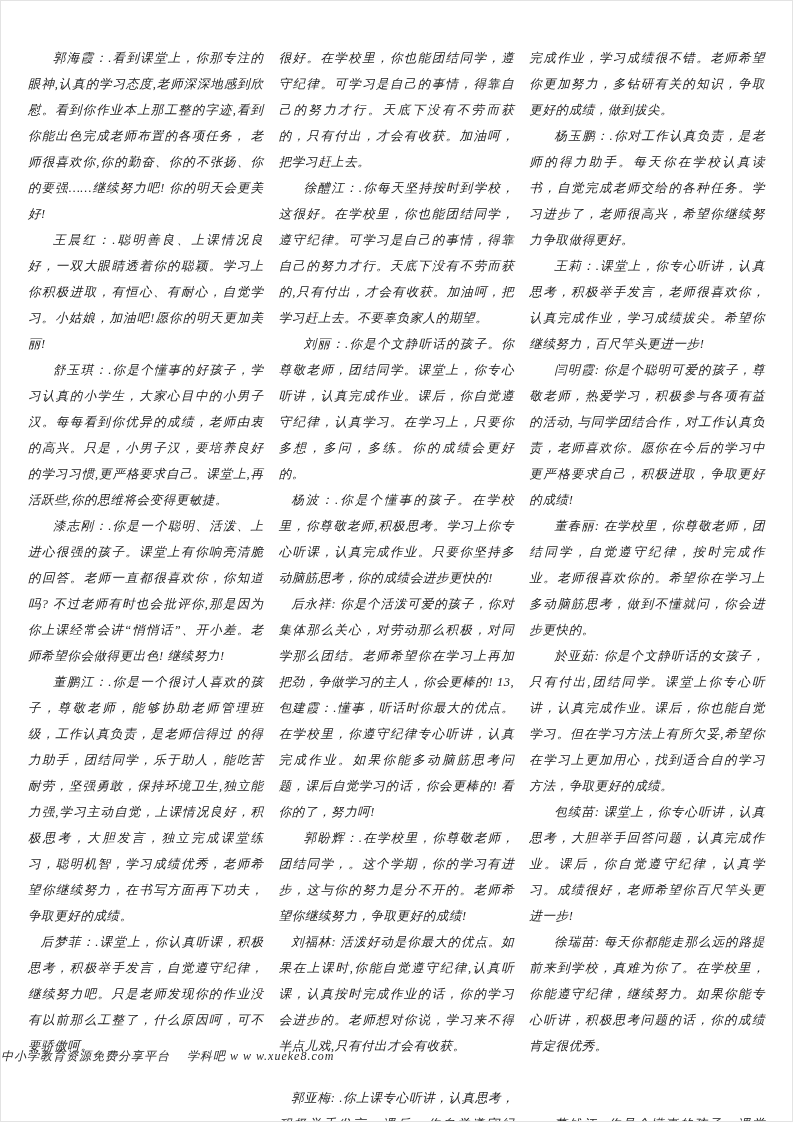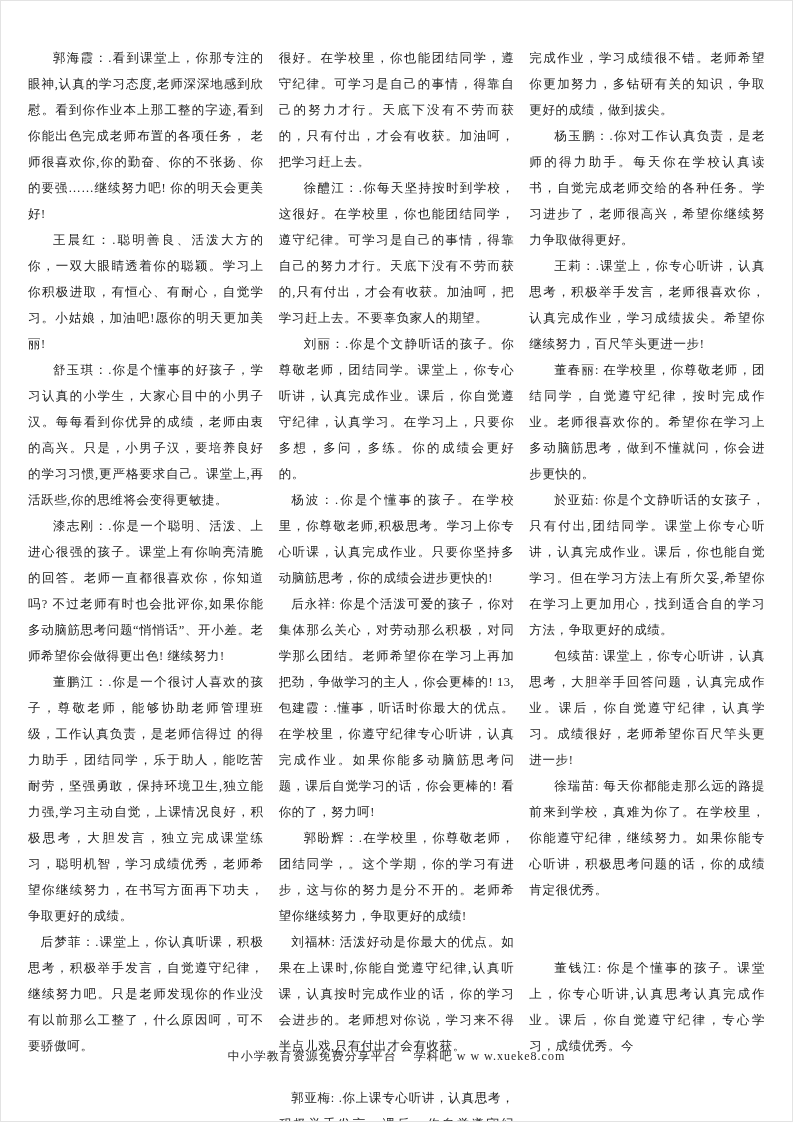--- a/index.html
+++ b/index.html
@@ -11,20 +11,21 @@
     position: relative;
     width: 793px;
     height: 1122px;
     box-sizing: border-box;
     background: #ffffff;
     border: 1px solid #e3e3e3;
     padding: 44px 27px 0 27px;
     font-family: "Liberation Serif", "DejaVu Serif", serif;
     color: #1c1c1c;
     overflow: hidden;
+    font-style: italic;
   }
   .columns {
     display: flex;
     gap: 15px;
   }
   .col {
     width: 238px;
     box-sizing: border-box;
   }
   .para {
@@ -39,37 +40,37 @@
   .indent-0 { text-indent: 0; }
   .indent-1 { text-indent: 1em; }
   .gap-sm { height: 26px; }
   .gap-md { height: 52px; }
   .gap-lg { height: 80px; }
   .footer {
     position: absolute;
     left: 0;
     bottom: 56px;
     width: 100%;
-    text-align: center;
+    text-align: left;
     font-size: 12px;
     letter-spacing: 1px;
     color: #2a2a2a;
   }
 </style>
 </head>
 <body>
 
 <div class="page">
   <div class="columns">
 
     <div class="col">
       <p class="para">郭海霞：.看到课堂上，你那专注的眼神,认真的学习态度,老师深深地感到欣慰。看到你作业本上那工整的字迹,看到你能出色完成老师布置的各项任务， 老师很喜欢你,你的勤奋、你的不张扬、你的要强……继续努力吧! 你的明天会更美好!</p>
-      <p class="para">王晨红：.聪明善良、活泼大方的你，一双大眼睛透着你的聪颖。学习上你积极进取，有恒心、有耐心，自觉学习。小姑娘，加油吧!愿你的明天更加美丽!</p>
+      <p class="para">王晨红：.聪明善良、上课情况良好，一双大眼睛透着你的聪颖。学习上你积极进取，有恒心、有耐心，自觉学习。小姑娘，加油吧!愿你的明天更加美丽!</p>
       <p class="para">舒玉琪：.你是个懂事的好孩子，学习认真的小学生，大家心目中的小男子汉。每每看到你优异的成绩，老师由衷的高兴。只是，小男子汉，要培养良好的学习习惯,更严格要求自己。课堂上,再活跃些,你的思维将会变得更敏捷。</p>
-      <p class="para">漆志刚：.你是一个聪明、活泼、上进心很强的孩子。课堂上有你响亮清脆的回答。老师一直都很喜欢你，你知道吗? 不过老师有时也会批评你,如果你能多动脑筋思考问题“悄悄话”、开小差。老师希望你会做得更出色! 继续努力!</p>
+      <p class="para">漆志刚：.你是一个聪明、活泼、上进心很强的孩子。课堂上有你响亮清脆的回答。老师一直都很喜欢你，你知道吗? 不过老师有时也会批评你,那是因为你上课经常会讲“悄悄话”、开小差。老师希望你会做得更出色! 继续努力!</p>
       <p class="para">董鹏江：.你是一个很讨人喜欢的孩子，尊敬老师，能够协助老师管理班级，工作认真负责，是老师信得过 的得力助手，团结同学，乐于助人，能吃苦耐劳，坚强勇敢，保持环境卫生,独立能力强,学习主动自觉，上课情况良好，积极思考，大胆发言，独立完成课堂练习，聪明机智，学习成绩优秀，老师希望你继续努力，在书写方面再下功夫，争取更好的成绩。</p>
       <p class="para indent-1">后梦菲：.课堂上，你认真听课，积极思考，积极举手发言，自觉遵守纪律，继续努力吧。只是老师发现你的作业没有以前那么工整了，什么原因呵，可不要骄傲呵。</p>
       <div class="gap-lg"></div>
 
     </div>
 
     <div class="col">
       <p class="para indent-0">很好。在学校里，你也能团结同学，遵守纪律。可学习是自己的事情，得靠自己的努力才行。天底下没有不劳而获的，只有付出，才会有收获。加油呵，把学习赶上去。</p>
       <p class="para">徐醴江：.你每天坚持按时到学校，这很好。在学校里，你也能团结同学，遵守纪律。可学习是自己的事情，得靠自己的努力才行。天底下没有不劳而获的,只有付出，才会有收获。加油呵，把学习赶上去。不要辜负家人的期望。</p>
       <p class="para">刘丽：.你是个文静听话的孩子。你尊敬老师，团结同学。课堂上，你专心听讲，认真完成作业。课后，你自觉遵守纪律，认真学习。在学习上，只要你多想，多问，多练。你的成绩会更好的。</p>
@@ -78,20 +79,21 @@
       <p class="para">郭盼辉：.在学校里，你尊敬老师，团结同学，。这个学期，你的学习有进步，这与你的努力是分不开的。老师希望你继续努力，争取更好的成绩!</p>
       <p class="para indent-1">刘福林: 活泼好动是你最大的优点。如果在上课时,你能自觉遵守纪律,认真听课，认真按时完成作业的话，你的学习会进步的。老师想对你说，学习来不得半点儿戏,只有付出才会有收获。</p>
       <div class="gap-sm"></div>
       <p class="para indent-1">郭亚梅: .你上课专心听讲，认真思考，积极举手发言。课后，你自觉遵守纪律，认真</p>
     </div>
 
     <div class="col">
       <p class="para indent-0">完成作业，学习成绩很不错。老师希望你更加努力，多钻研有关的知识，争取更好的成绩，做到拔尖。</p>
       <p class="para">杨玉鹏：.你对工作认真负责，是老师的得力助手。每天你在学校认真读书，自觉完成老师交给的各种任务。学习进步了，老师很高兴，希望你继续努力争取做得更好。</p>
       <p class="para">王莉：.课堂上，你专心听讲，认真思考，积极举手发言，老师很喜欢你，认真完成作业，学习成绩拔尖。希望你继续努力，百尺竿头更进一步!</p>
+      <p class="para">闫明霞: 你是个聪明可爱的孩子，尊敬老师，热爱学习，积极参与各项有益的活动, 与同学团结合作，对工作认真负责，老师喜欢你。愿你在今后的学习中更严格要求自己，积极进取，争取更好的成绩!</p>
       <p class="para">董春丽: 在学校里，你尊敬老师，团结同学，自觉遵守纪律，按时完成作业。老师很喜欢你的。希望你在学习上多动脑筋思考，做到不懂就问，你会进步更快的。</p>
       <p class="para">於亚茹: 你是个文静听话的女孩子，只有付出,团结同学。课堂上你专心听讲，认真完成作业。课后，你也能自觉学习。但在学习方法上有所欠妥,希望你在学习上更加用心，找到适合自的学习方法，争取更好的成绩。</p>
       <p class="para">包续苗: 课堂上，你专心听讲，认真思考，大胆举手回答问题，认真完成作业。课后，你自觉遵守纪律，认真学习。成绩很好，老师希望你百尺竿头更进一步!</p>
       <p class="para">徐瑞苗: 每天你都能走那么远的路提前来到学校，真难为你了。在学校里，你能遵守纪律，继续努力。如果你能专心听讲，积极思考问题的话，你的成绩肯定很优秀。</p>
       <div class="gap-md"></div>
       <p class="para">董钱江: 你是个懂事的孩子。课堂上，你专心听讲,认真思考认真完成作业。课后，你自觉遵守纪律，专心学习，成绩优秀。今</p>
     </div>
 
   </div>
 

